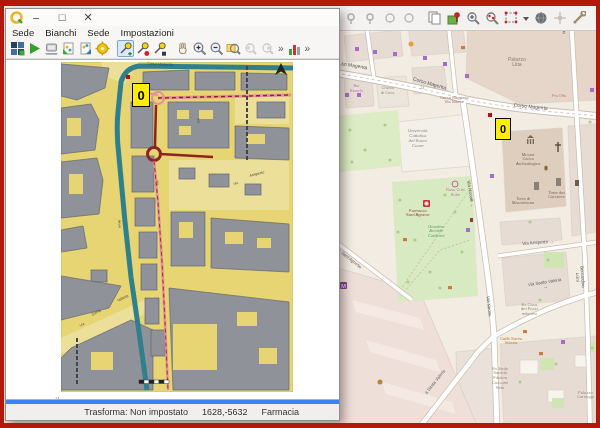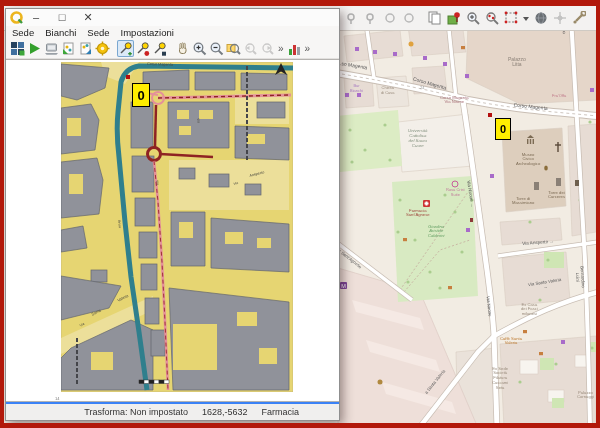--- a/index.html
+++ b/index.html
@@ -45,21 +45,21 @@
   #gtoolbar{height:19px;display:flex;align-items:center;padding:0 3px;flex:none;background:#f7f6f5;
     border-bottom:1px solid #e2e0de;}
   .ticon{width:17px;height:17px;display:flex;align-items:center;justify-content:center;border-radius:2px;flex:none;}
   .ticon.active{background:#dbe9f7;box-shadow:0 0 0 1px #7aa7d0 inset;}
   .tsep{width:6px;flex:none;}
   .chev{font-size:10px;color:#555;padding:0 2px;flex:none;}
   #gcanvas{flex:1;position:relative;background:#fff;border:1px solid #b5b3b0;border-left:none;border-right:none;overflow:hidden;}
   #scanbox{position:absolute;left:55px;top:2px;width:232px;height:330px;}
   #scan-labels{position:absolute;left:0;top:0;width:232px;height:330px;pointer-events:none;}
   #page-num{position:absolute;font-size:8px;transform:scale(.5);transform-origin:0 0;color:#777;left:49px;top:336px;}
-  #gstatus{height:16px;flex:none;background:#f0efee;border-top:2px solid #3b82f6;display:flex;
+  #gstatus{height:16px;flex:none;background:#f0efee;border-top:4px solid #3b82f6;display:flex;
     align-items:center;justify-content:flex-end;gap:14px;padding-right:40px;font-size:9px;color:#333;}
 </style>
 </head>
 <body>
 
 <div id="stage">
 
   <svg id="osm" width="600" height="428" viewBox="0 0 600 428">
     <rect x="0" y="0" width="600" height="428" fill="#f2ece3"></rect>
     <g stroke="#d9ccc1" stroke-width="0.6">

